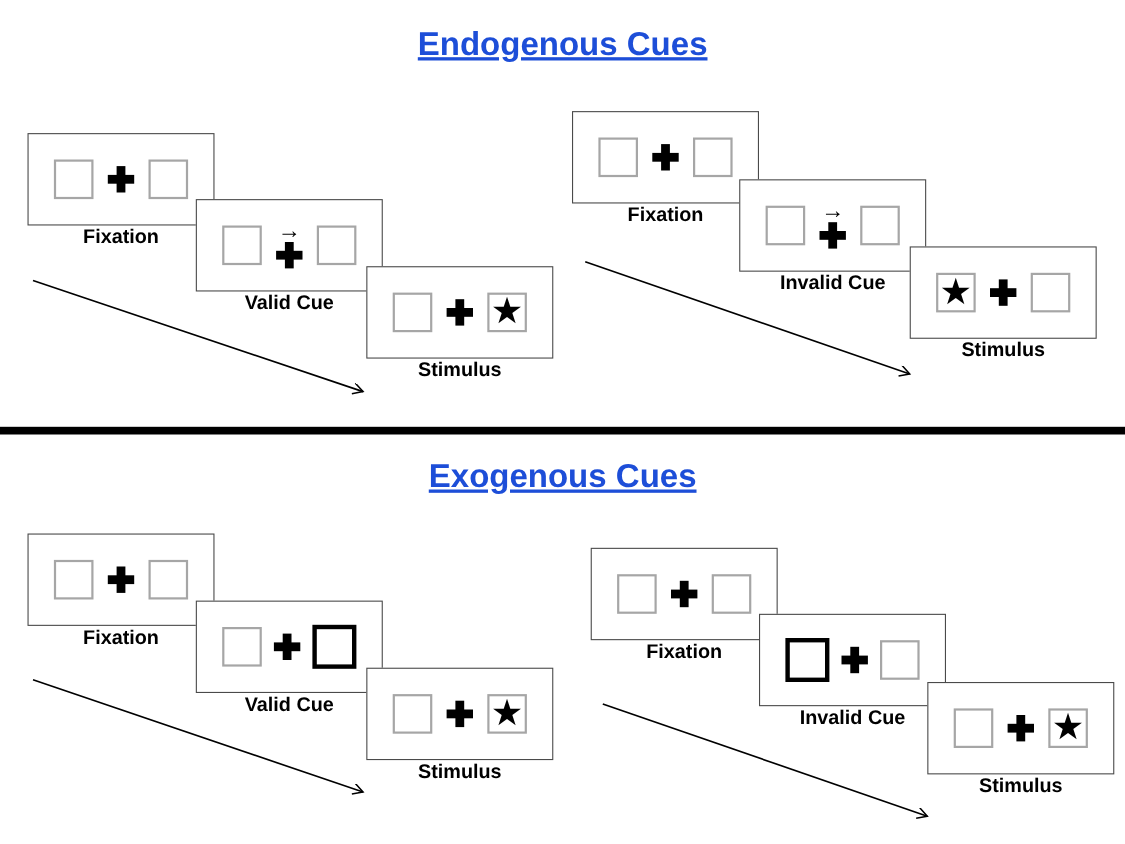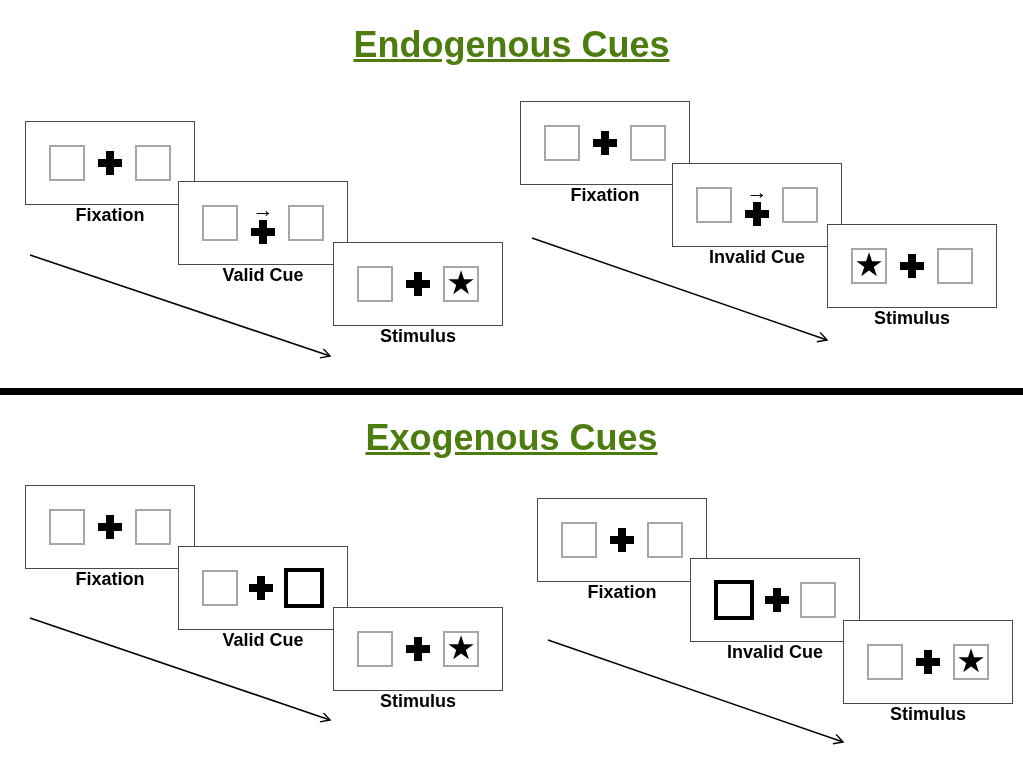--- a/index.html
+++ b/index.html
@@ -2,22 +2,22 @@
 <html><head>
 <meta charset="utf-8">
 <style>
   html,body{margin:0;padding:0;background:#fff;}
   .canvas{
     position:relative;width:1023px;height:767px;background:#ffffff;
     font-family:"Liberation Sans",sans-serif;color:#000;overflow:hidden;
   }
   .section-title{
     position:absolute;left:0;width:100%;text-align:center;
-    font-size:36px;font-weight:bold;text-decoration:underline;
-    letter-spacing:0px;color:#4d7c0f;
+    font-size:30px;font-weight:bold;text-decoration:underline;
+    letter-spacing:0px;color:#1d4ed8;
   }
   .title-endo{top:24px;}
   .title-exo{top:417px;}
   .divider{position:absolute;left:0;top:388px;width:1023px;height:7px;background:#000;}
   .arrows-layer{position:absolute;left:0;top:0;z-index:0;pointer-events:none;}
   .card{position:absolute;}
   .panel{
     width:170px;height:84px;background:#fff;border:1px solid #4a4a4a;
     box-sizing:border-box;display:flex;align-items:center;
     justify-content:space-between;padding:0 23px;

